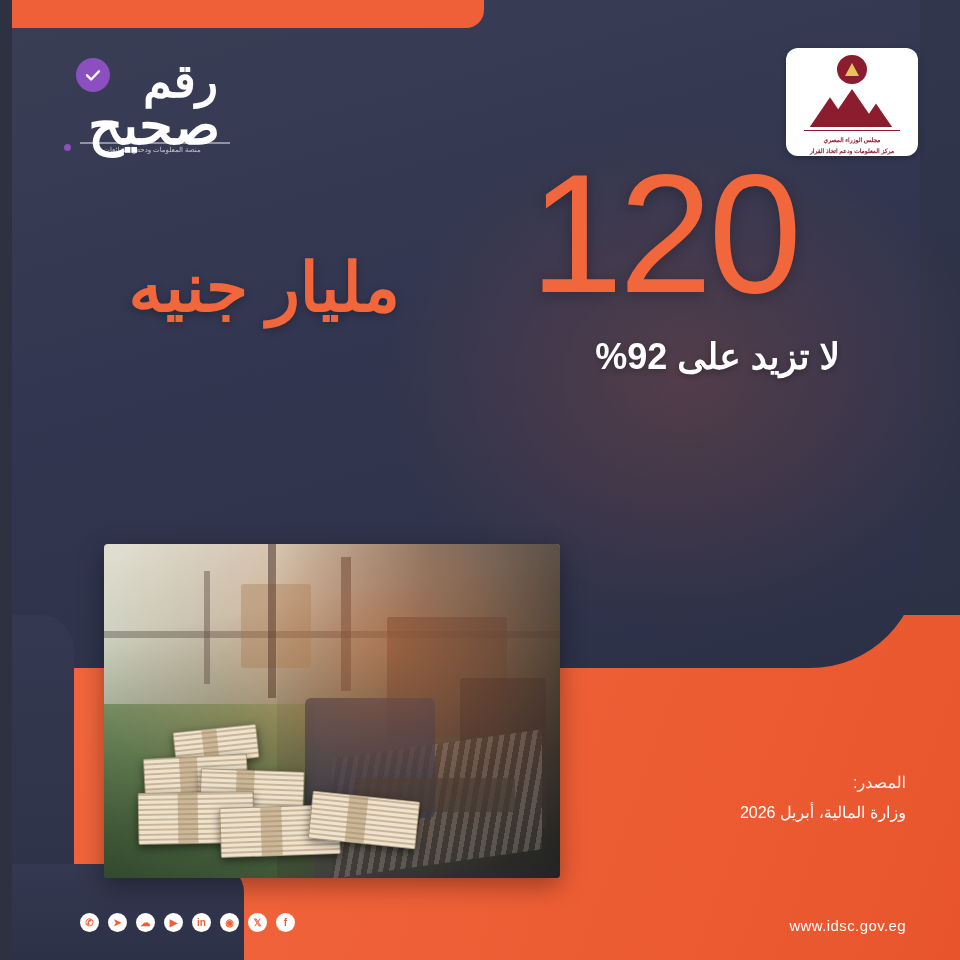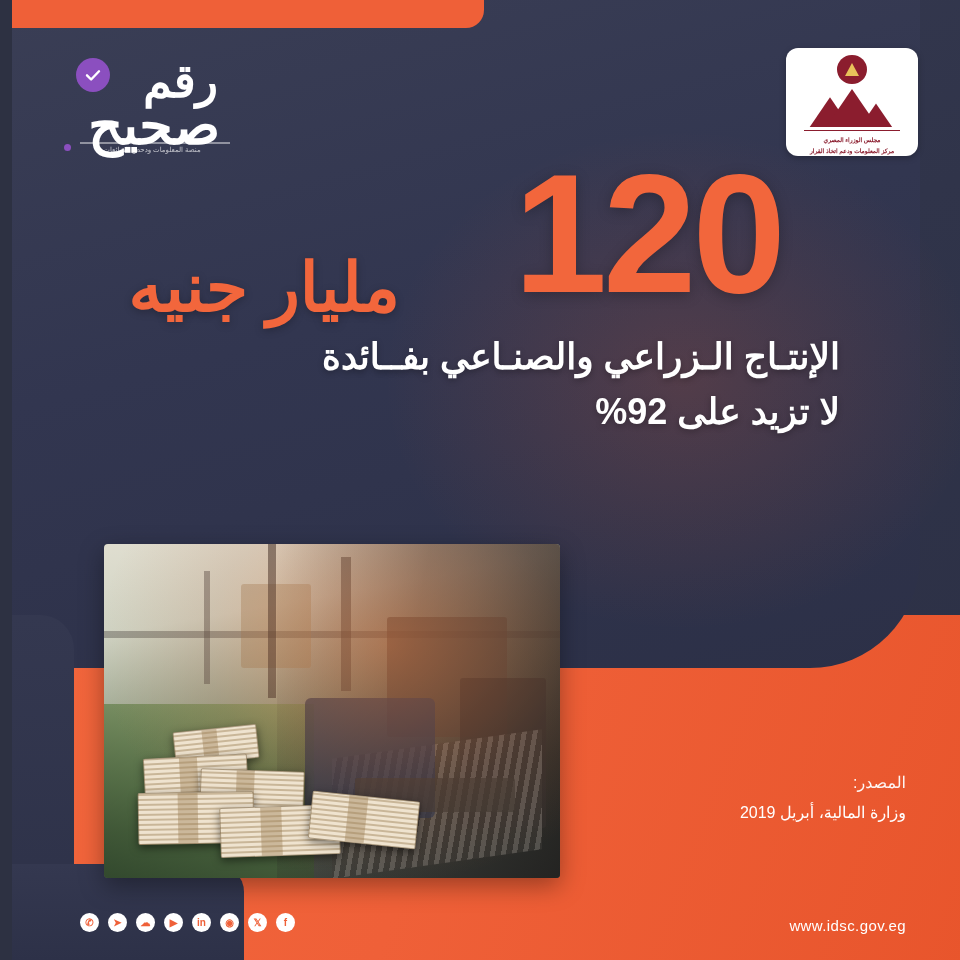--- a/index.html
+++ b/index.html
@@ -121,22 +121,22 @@
   .emblem-pyr .p2 { left: 20px; }
   .emblem-pyr .p3 { left: 44px; transform: scale(0.62); transform-origin: bottom center; }
   .emblem-txt {
     margin-top: 3px; text-align: center; direction: rtl;
     font-size: 6px; line-height: 1.45; color: #8b1d2e; font-weight: 700;
   }
   .emblem-rule { width: 96px; height: 1px; background: #8b1d2e; margin: 3px 0 2px; }
 
   
   .figure {
-    position: absolute; right: 178px; top: 150px;
-    font-size: 168px; font-weight: 700; color: #f2663c;
+    position: absolute; right: 162px; top: 150px;
+    font-size: 168px; font-weight: 400; color: #f2663c;
     letter-spacing: -4px; line-height: 1;
     direction: ltr;
     text-shadow: 0 3px 14px rgba(0,0,0,0.25);
   }
   .unit {
     position: absolute; right: 560px; top: 248px;
     font-size: 68px; font-weight: 800; color: #f2663c;
     direction: rtl; white-space: nowrap;
     text-shadow: 0 2px 8px rgba(0,0,0,0.25);
   }
@@ -275,21 +275,20 @@
     </span>
     <span class="emblem-rule"></span>
     <span class="emblem-txt">مجلس الوزراء المصري</span>
     <span class="emblem-txt">مركز المعلومات ودعم اتخاذ القرار</span>
   </div>
 
   <div class="figure">120</div>
   <div class="unit">مليار جنيه</div>
 
   <div class="body-text">
-    <span class="ln l2">الإنتـاج الـزراعي والصنـاعي بفــائدة</span>
     <span class="ln l3">لا تزيد على 92%</span>
   </div>
 
   <div class="photo">
     <span class="ph-sky"></span>
     <span class="ph-green"></span>
     <span class="ph-dark-right"></span>
     <span class="ph-bar b4"></span>
     <span class="ph-block m5"></span>
     <span class="ph-bar b3"></span>
@@ -316,21 +315,21 @@
     <span class="stack s4">
         <span class="band"></span>
       </span>
     <span class="stack s5">
         <span class="band"></span>
       </span>
   </div>
 
   <div class="source">
     <div class="lbl">المصدر:</div>
-    <div>وزارة المالية، أبريل 2019</div>
+    <div>وزارة المالية، أبريل 2026</div>
   </div>
 
   <div class="socials">
     <span class="soc">f</span>
     <span class="soc">𝕏</span>
     <span class="soc">◉</span>
     <span class="soc">in</span>
     <span class="soc">▶</span>
     <span class="soc">☁</span>
     <span class="soc">➤</span>

